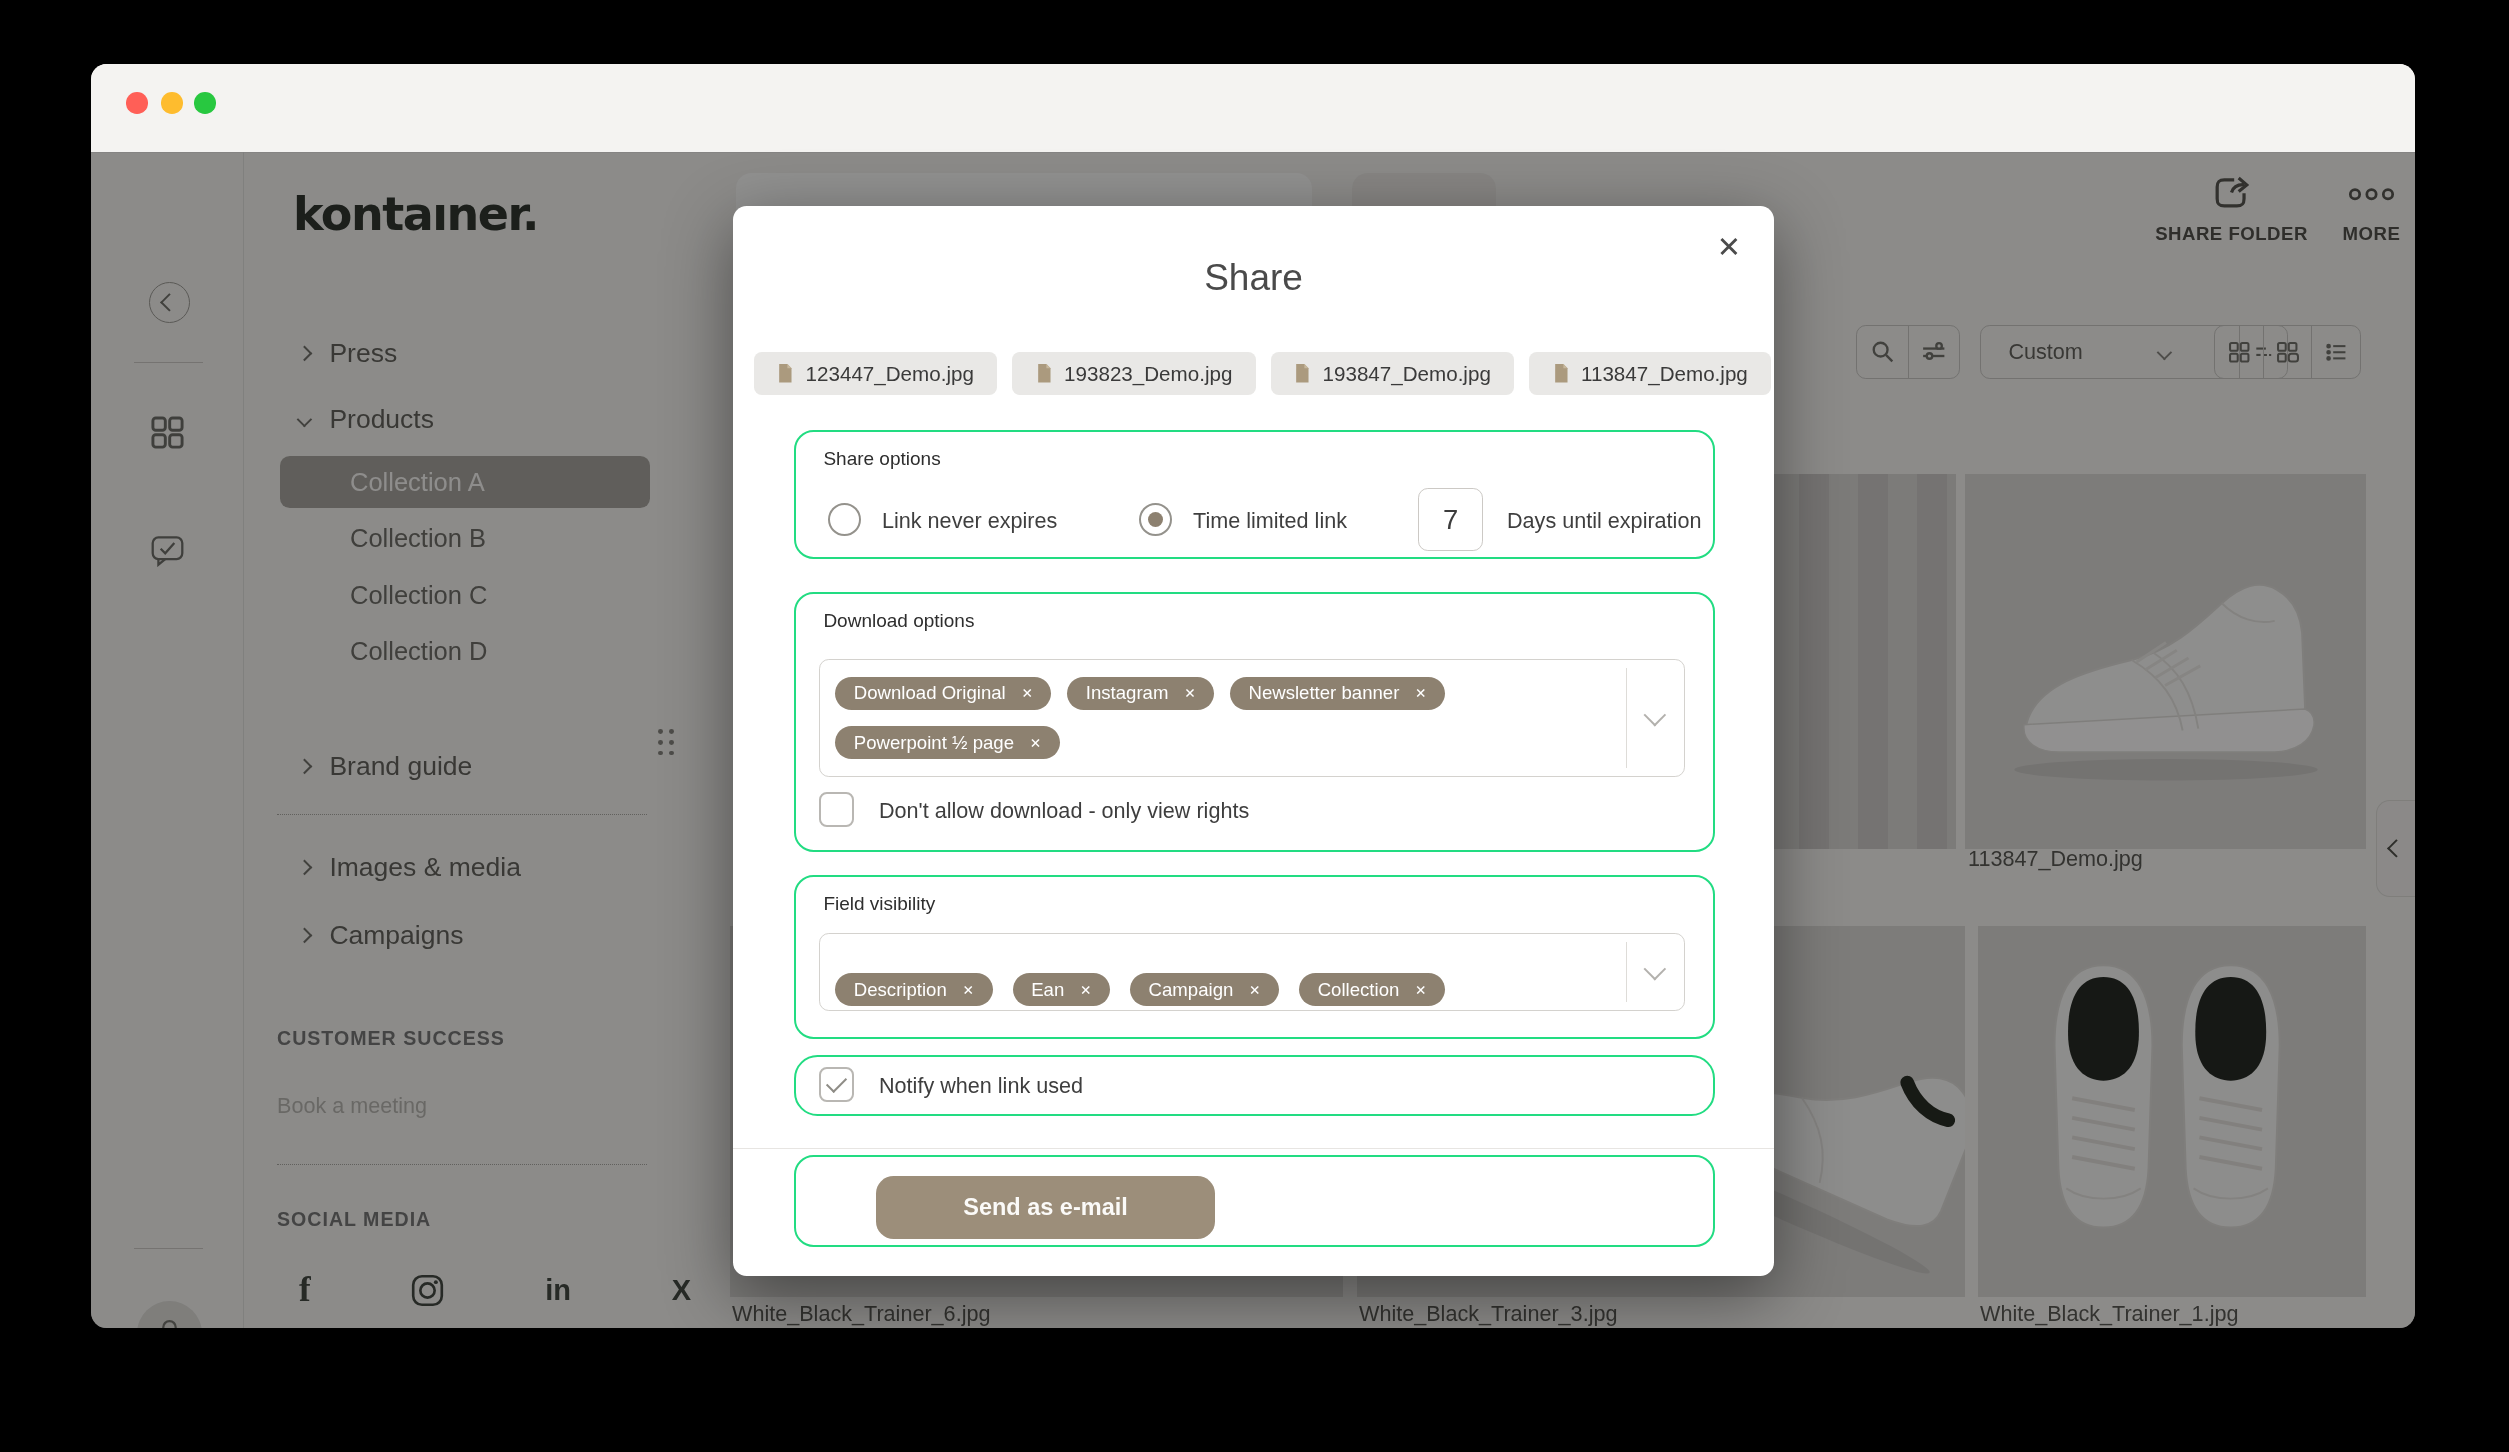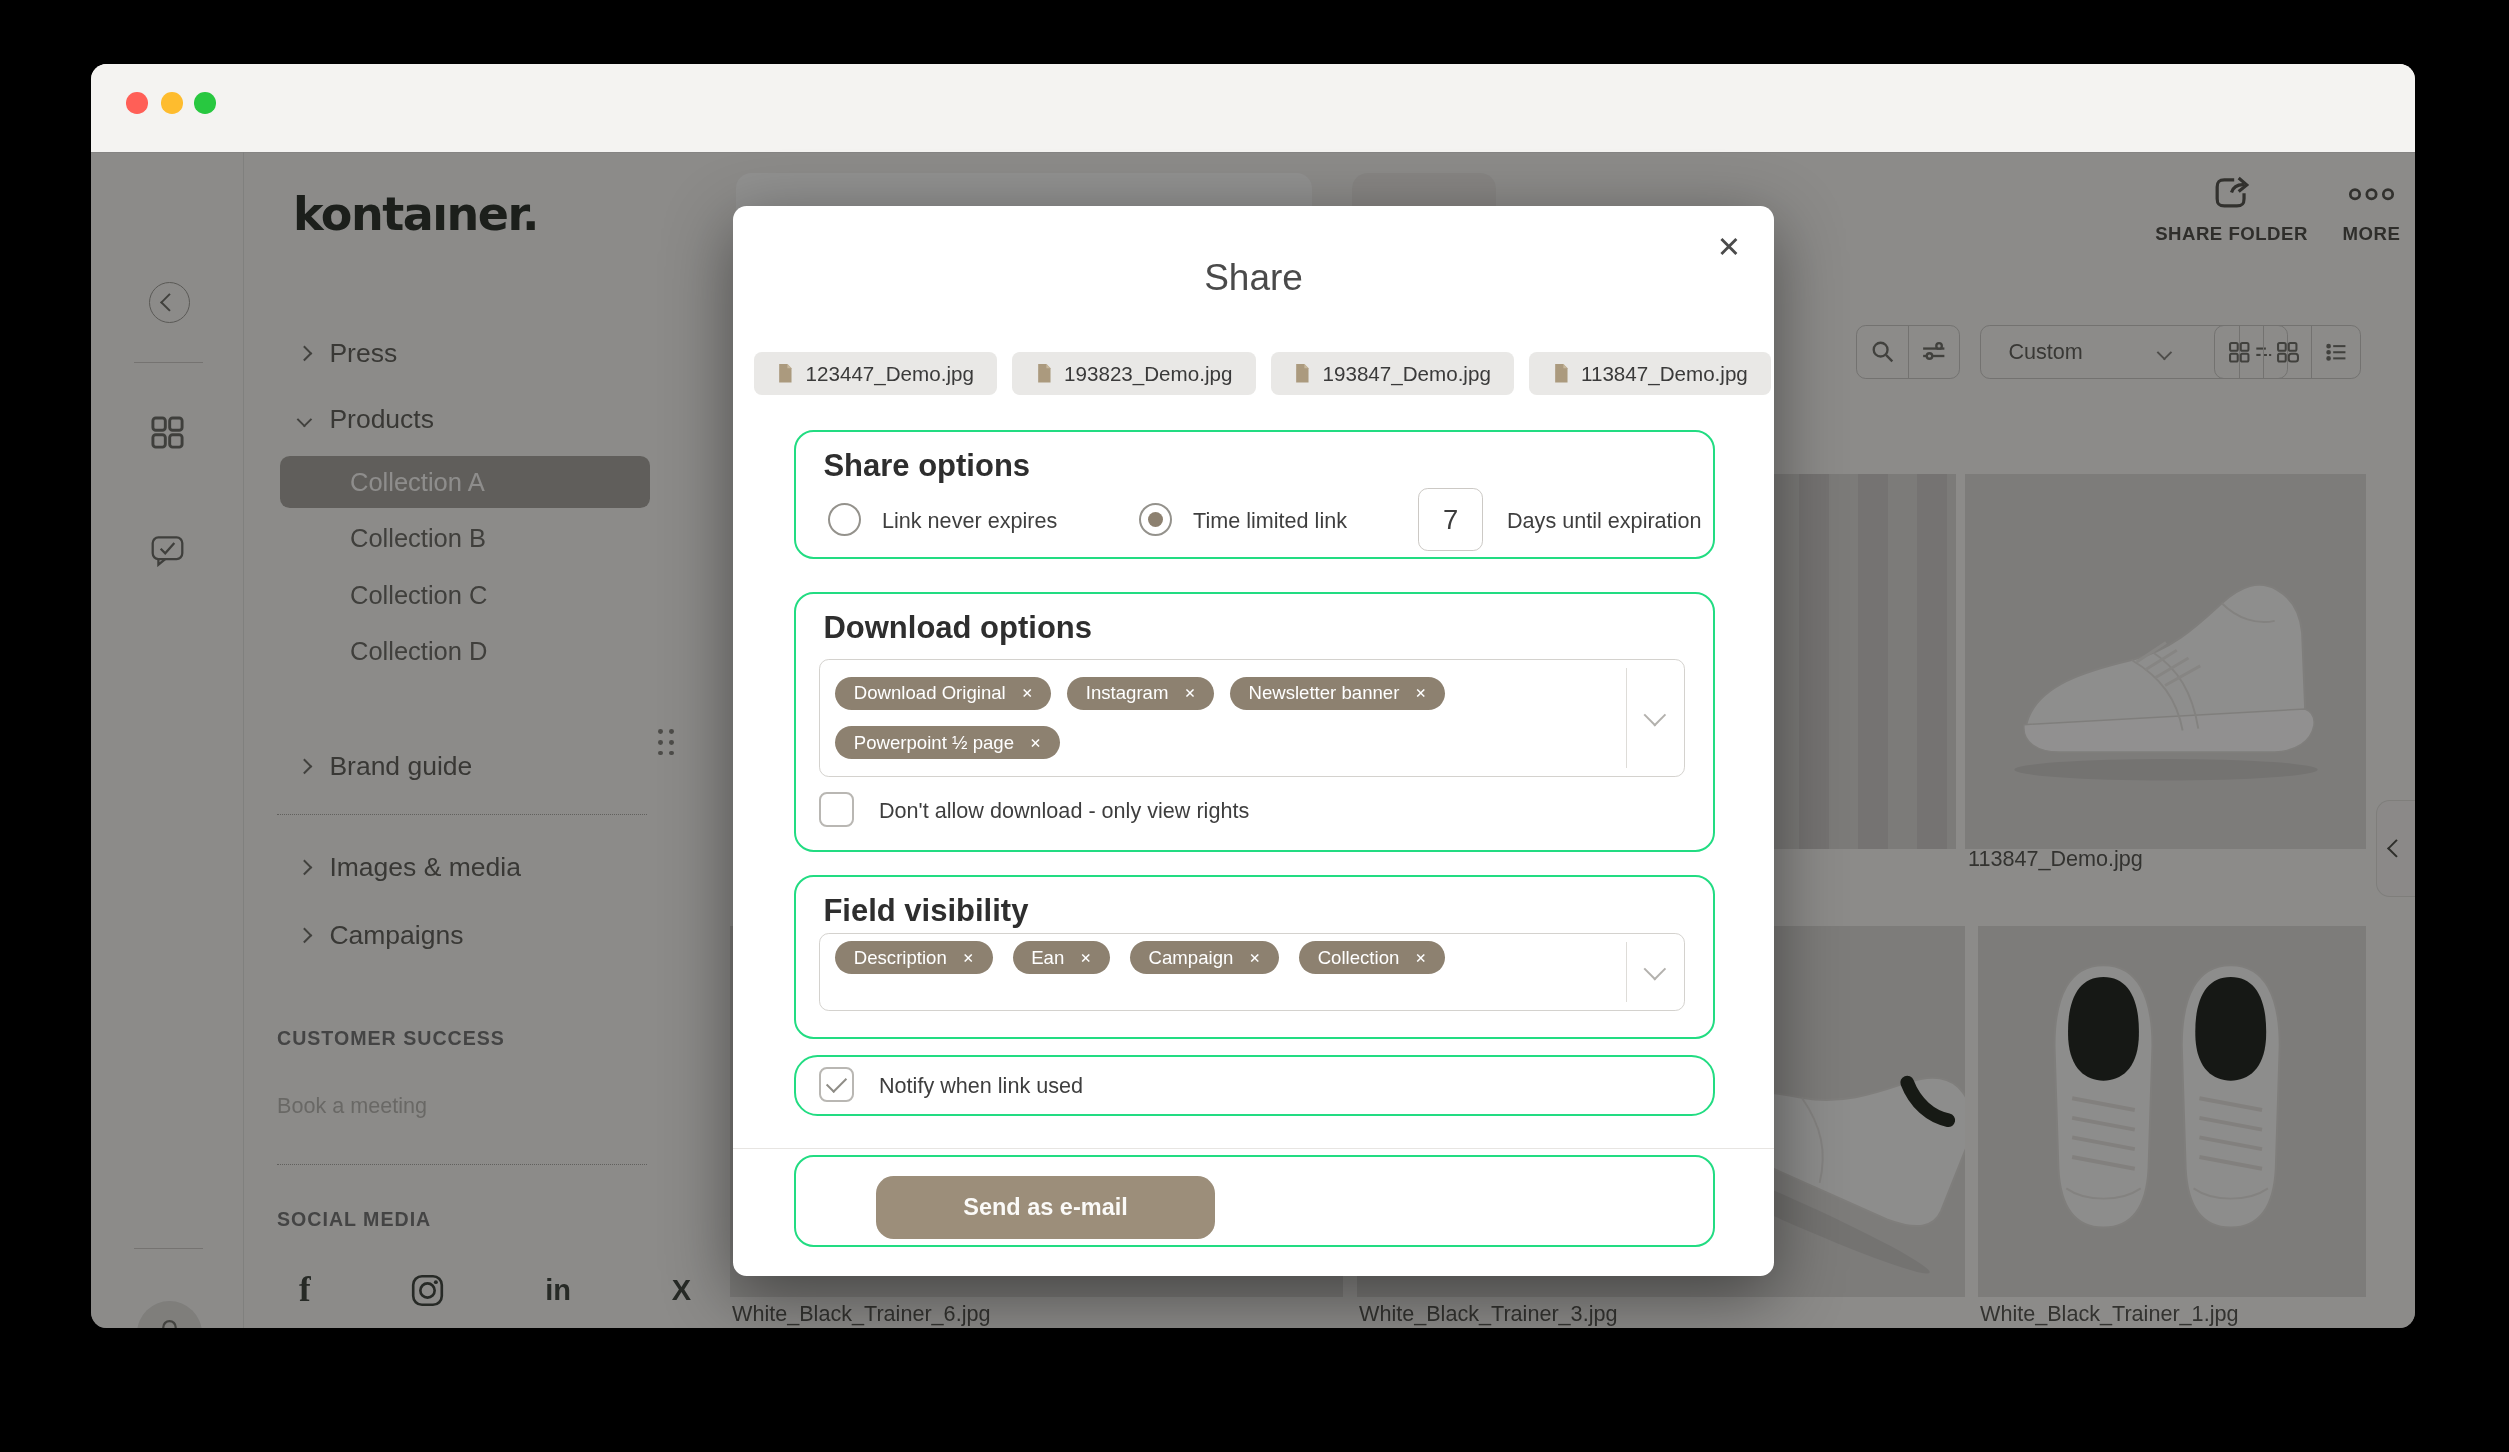--- a/index.html
+++ b/index.html
@@ -44,21 +44,21 @@
   .tile.striped{background:repeating-linear-gradient(90deg,#d6d4d1 0 29px,#c9c7c4 29px 59px);}
   .caption{position:absolute;font-size:21.6px;color:#55544f;}
   .panel-toggle{position:absolute;left:2285px;top:736px;width:39px;height:95px;background:#f0eeeb;border:1px solid #dbd9d5;border-right:none;border-radius:13.7px 0 0 13.7px;display:flex;align-items:center;justify-content:center;cursor:pointer;}
   
   .modal{position:absolute;left:642px;top:142px;width:1041px;height:1070px;background:#ffffff;border-radius:13.7px;box-shadow:0 19.6px 69px rgba(0,0,0,0.45);z-index:60;}
   .modal-close{position:absolute;top:27.4px;right:33px;font-size:29px;color:#4b4b4b;cursor:pointer;line-height:1;}
   .modal-title{position:absolute;top:43px;left:0;right:0;text-align:center;font-size:37px;color:#4a4a4a;font-weight:500;margin-top:8px;}
   .chips{position:absolute;left:20.6px;top:146px;display:flex;gap:14.7px;}
   .chip{height:43px;background:#e9e8e6;border-radius:7.8px;display:flex;align-items:center;gap:11.8px;padding:0 23.5px;font-size:20.6px;color:#3a3a3a;}
   .sec{position:absolute;left:61px;width:921px;border:2.9px solid #22dc82;border-radius:19.6px;box-sizing:border-box;background:#fff;}
-  .sec-head{position:absolute;left:27.4px;top:15.7px;font-size:31px;font-weight:700;color:#2e2e2e;}
+  .sec-head{position:absolute;left:27.4px;top:15.7px;font-size:19px;font-weight:400;color:#2e2e2e;}
   .radio{position:absolute;width:33px;height:33px;border:2px solid #94928c;border-radius:50%;box-sizing:border-box;background:#fff;cursor:pointer;}
   .radio.selected::after{content:"";position:absolute;left:50%;top:50%;width:15.7px;height:15.7px;margin:-7.8px 0 0 -7.8px;border-radius:50%;background:#8d8170;}
   .radio-lbl{position:absolute;font-size:21.6px;color:#3f3f3f;}
   .days-input{position:absolute;left:622px;top:56px;width:65px;height:63px;border:1px solid #ccc9c5;border-radius:9.8px;text-align:center;font-size:27.4px;color:#3c3c3c;font-family:inherit;box-sizing:border-box;background:#fff;}
   .tag-box{position:absolute;left:22.5px;border:1px solid #d4d2ce;border-radius:9.8px;box-sizing:border-box;background:#fff;}
   .tag-row{position:absolute;left:15.7px;display:flex;gap:15.7px;}
   .pill{height:33px;border-radius:16.7px;background:#8d8170;color:#ffffff;display:flex;align-items:center;gap:15.7px;padding:0 18.6px;font-size:18.6px;white-space:nowrap;}
   .pill .x{font-size:13.7px;font-weight:700;cursor:pointer;}
   .vdiv{position:absolute;top:7.8px;bottom:7.8px;width:1px;background:#dedcd8;}
   .dd-chev{position:absolute;width:13.7px;height:13.7px;border-right:2.5px solid #b3b1ad;border-bottom:2.5px solid #b3b1ad;transform:rotate(45deg);cursor:pointer;}
@@ -372,21 +372,21 @@
         <div class="vdiv" style="left:806px;"></div>
         <div class="dd-chev" style="left:827px;top:47px;"></div>
       </div>
       <div class="checkbox" style="left:22.5px;top:198px;" role="checkbox" aria-checked="false"></div>
       <div class="cb-lbl" style="left:83px;top:204px;">Don't allow download - only view rights</div>
     </div>
 
     <div class="sec" style="top:669px;height:164px;">
       <div class="sec-head">Field visibility</div>
       <div class="tag-box" style="top:56px;width:866px;height:78px;">
-        <div class="tag-row" style="top:7px;gap:20px;">
+        <div class="tag-row" style="top:39px;gap:20px;">
           <span class="pill">
               <span>Description</span>
               <span class="x">✕</span>
             </span>
           <span class="pill">
               <span>Ean</span>
               <span class="x">✕</span>
             </span>
           <span class="pill">
               <span>Campaign</span>

